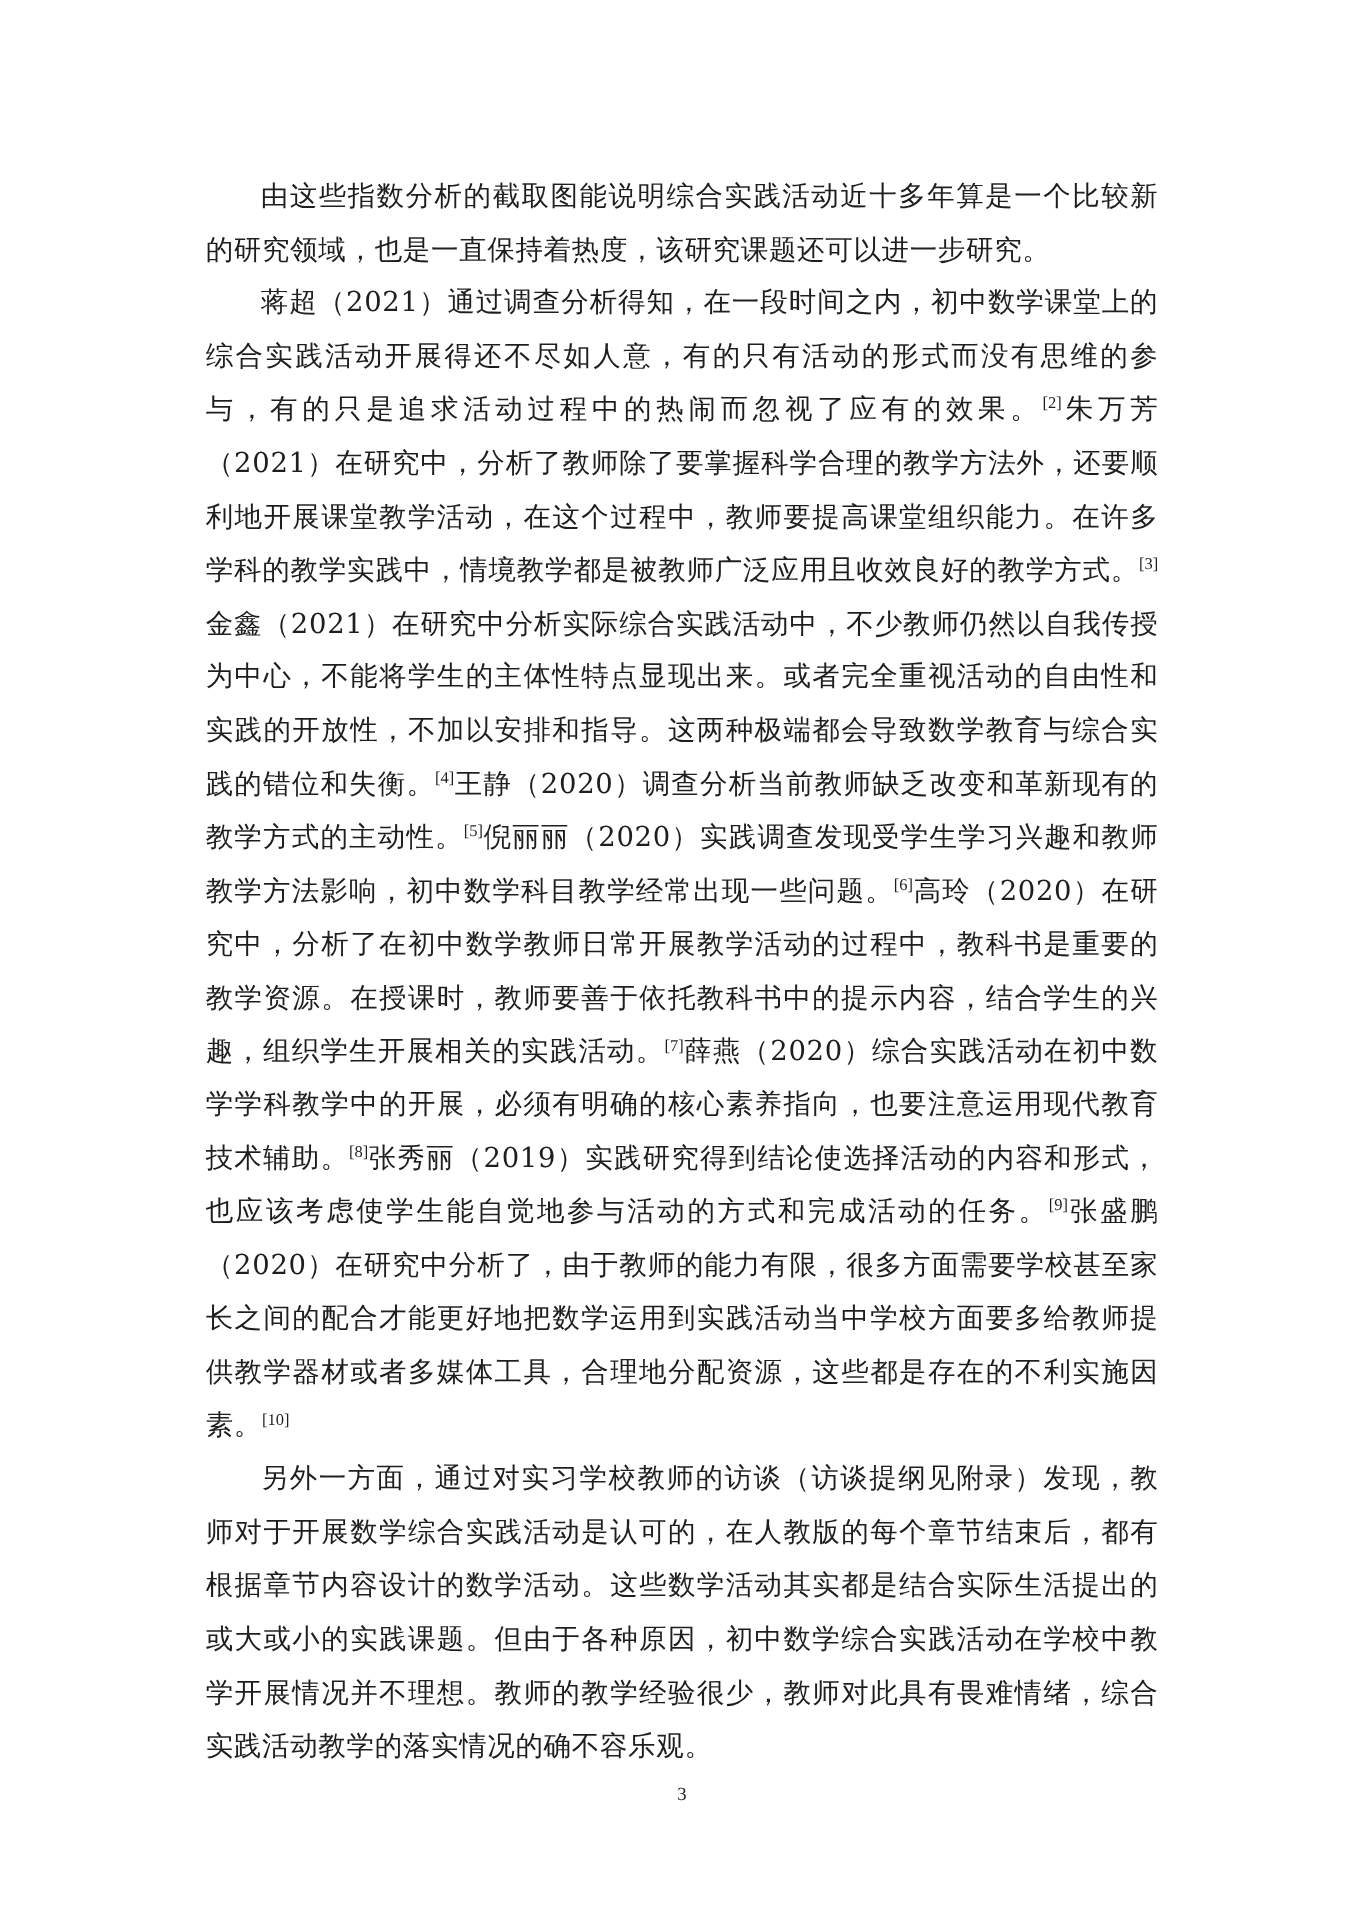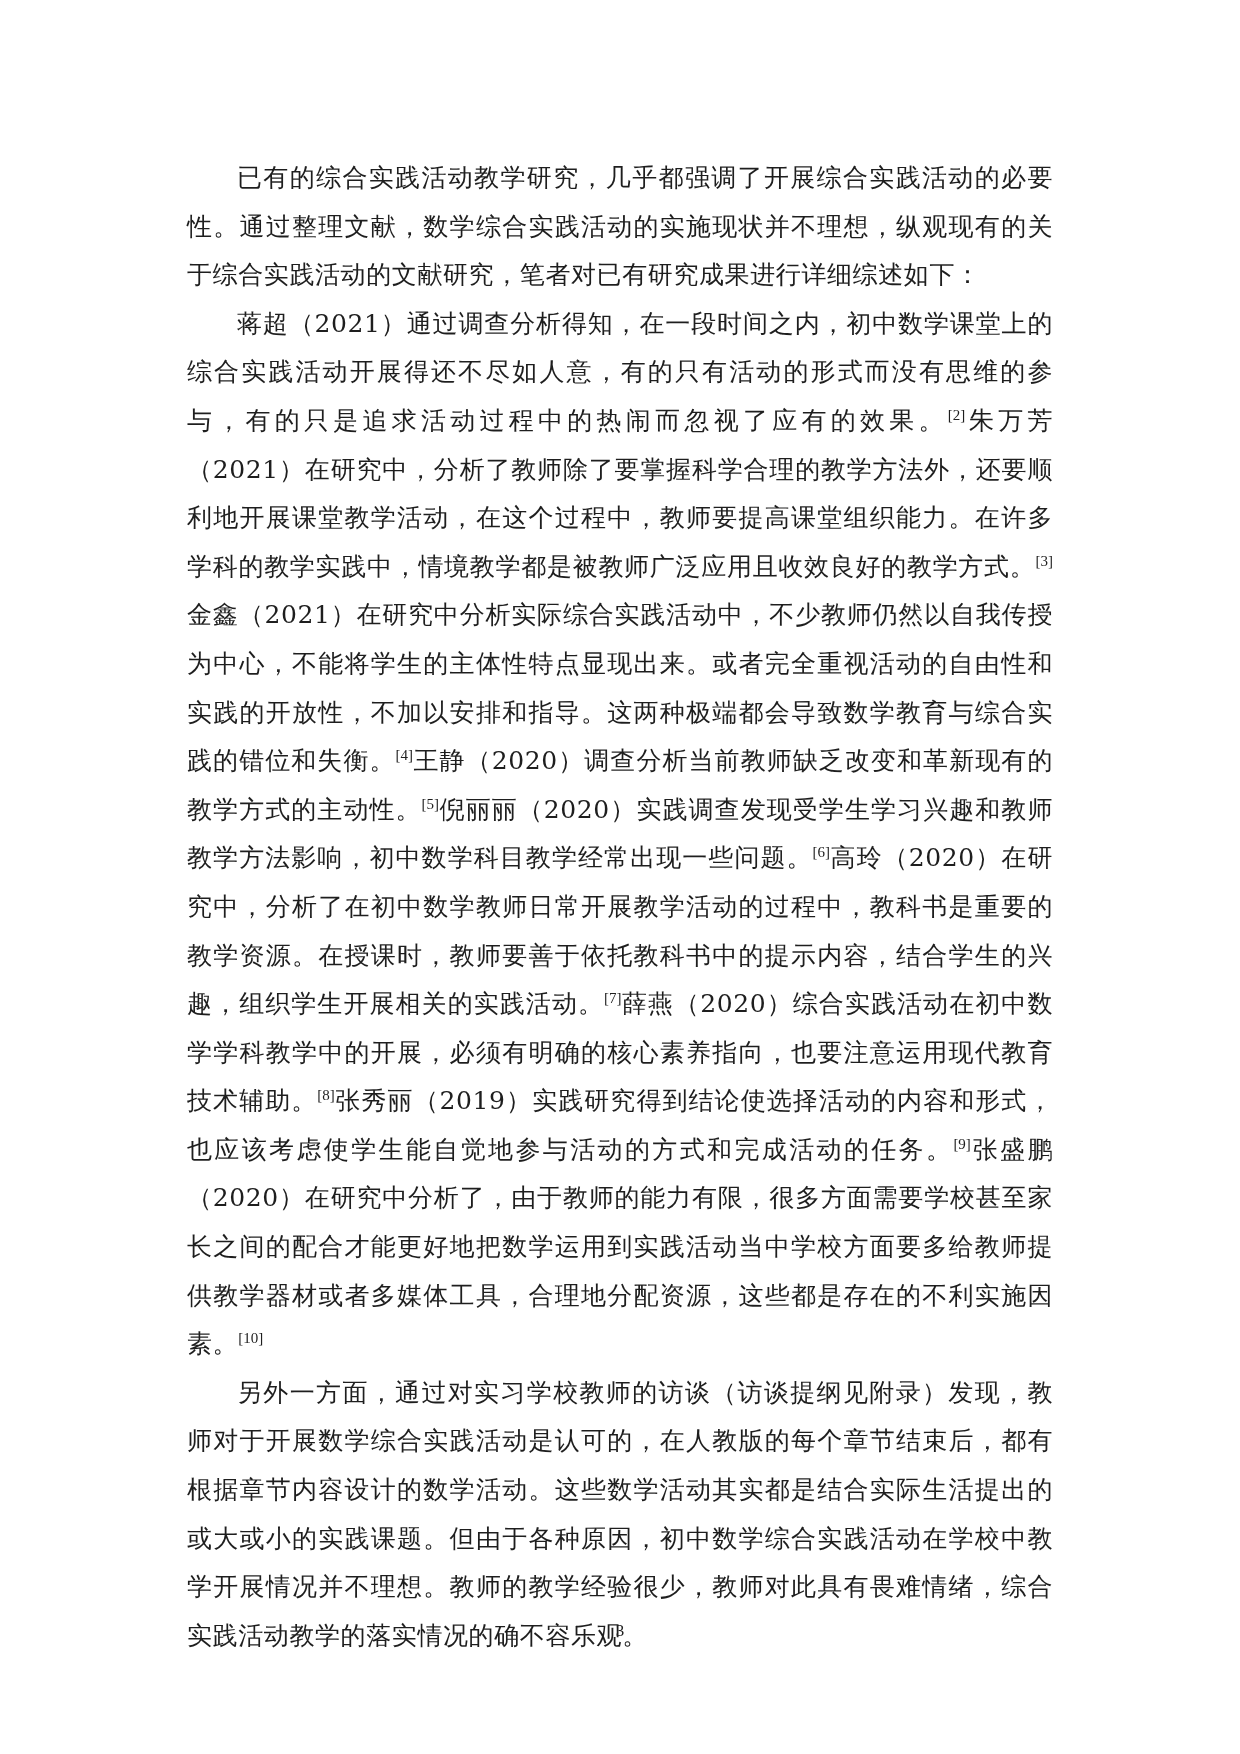--- a/index.html
+++ b/index.html
@@ -37,24 +37,24 @@
     font-size: 17px;
     color: #222;
   }
 </style>
 </head>
 <body>
 
 <div class="page">
   <div class="body-text">
 
+    <p class="para">
+      <span class="seg">由这些指数分析的截取图能说明综合实践活动近十多年算是一个比较新的研究领域，也是一直保持着热度，该研究课题还可以进一步研究。</span>
+    </p>
 
-    <p class="para">
-      <span class="seg">已有的综合实践活动教学研究，几乎都强调了开展综合实践活动的必要性。通过整理文献，数学综合实践活动的实施现状并不理想，纵观现有的关于综合实践活动的文献研究，笔者对已有研究成果进行详细综述如下：</span>
-    </p>
 
     <p class="para">
       <span class="seg">蒋超（2021）通过调查分析得知，在一段时间之内，初中数学课堂上的综合实践活动开展得还不尽如人意，有的只有活动的形式而没有思维的参与，有的只是追求活动过程中的热闹而忽视了应有的效果。</span><span class="cite">[2]</span><span class="seg">朱万芳（2021）在研究中，分析了教师除了要掌握科学合理的教学方法外，还要顺利地开展课堂教学活动，在这个过程中，教师要提高课堂组织能力。在许多学科的教学实践中，情境教学都是被教师广泛应用且收效良好的教学方式。</span><span class="cite">[3]</span><span class="seg">金鑫（2021）在研究中分析实际综合实践活动中，不少教师仍然以自我传授为中心，不能将学生的主体性特点显现出来。或者完全重视活动的自由性和实践的开放性，不加以安排和指导。这两种极端都会导致数学教育与综合实践的错位和失衡。</span><span class="cite">[4]</span><span class="seg">王静（2020）调查分析当前教师缺乏改变和革新现有的教学方式的主动性。</span><span class="cite">[5]</span><span class="seg">倪丽丽（2020）实践调查发现受学生学习兴趣和教师教学方法影响，初中数学科目教学经常出现一些问题。</span><span class="cite">[6]</span><span class="seg">高玲（2020）在研究中，分析了在初中数学教师日常开展教学活动的过程中，教科书是重要的教学资源。在授课时，教师要善于依托教科书中的提示内容，结合学生的兴趣，组织学生开展相关的实践活动。</span><span class="cite">[7]</span><span class="seg">薛燕（2020）综合实践活动在初中数学学科教学中的开展，必须有明确的核心素养指向，也要注意运用现代教育技术辅助。</span><span class="cite">[8]</span><span class="seg">张秀丽（2019）实践研究得到结论使选择活动的内容和形式，也应该考虑使学生能自觉地参与活动的方式和完成活动的任务。</span><span class="cite">[9]</span><span class="seg">张盛鹏（2020）在研究中分析了，由于教师的能力有限，很多方面需要学校甚至家长之间的配合才能更好地把数学运用到实践活动当中学校方面要多给教师提供教学器材或者多媒体工具，合理地分配资源，这些都是存在的不利实施因素。</span><span class="cite">[10]</span>
     </p>
 
     <p class="para">
       <span class="seg">另外一方面，通过对实习学校教师的访谈（访谈提纲见附录）发现，教师对于开展数学综合实践活动是认可的，在人教版的每个章节结束后，都有根据章节内容设计的数学活动。这些数学活动其实都是结合实际生活提出的或大或小的实践课题。但由于各种原因，初中数学综合实践活动在学校中教学开展情况并不理想。教师的教学经验很少，教师对此具有畏难情绪，综合实践活动教学的落实情况的确不容乐观。</span>
     </p>
 
   </div>

